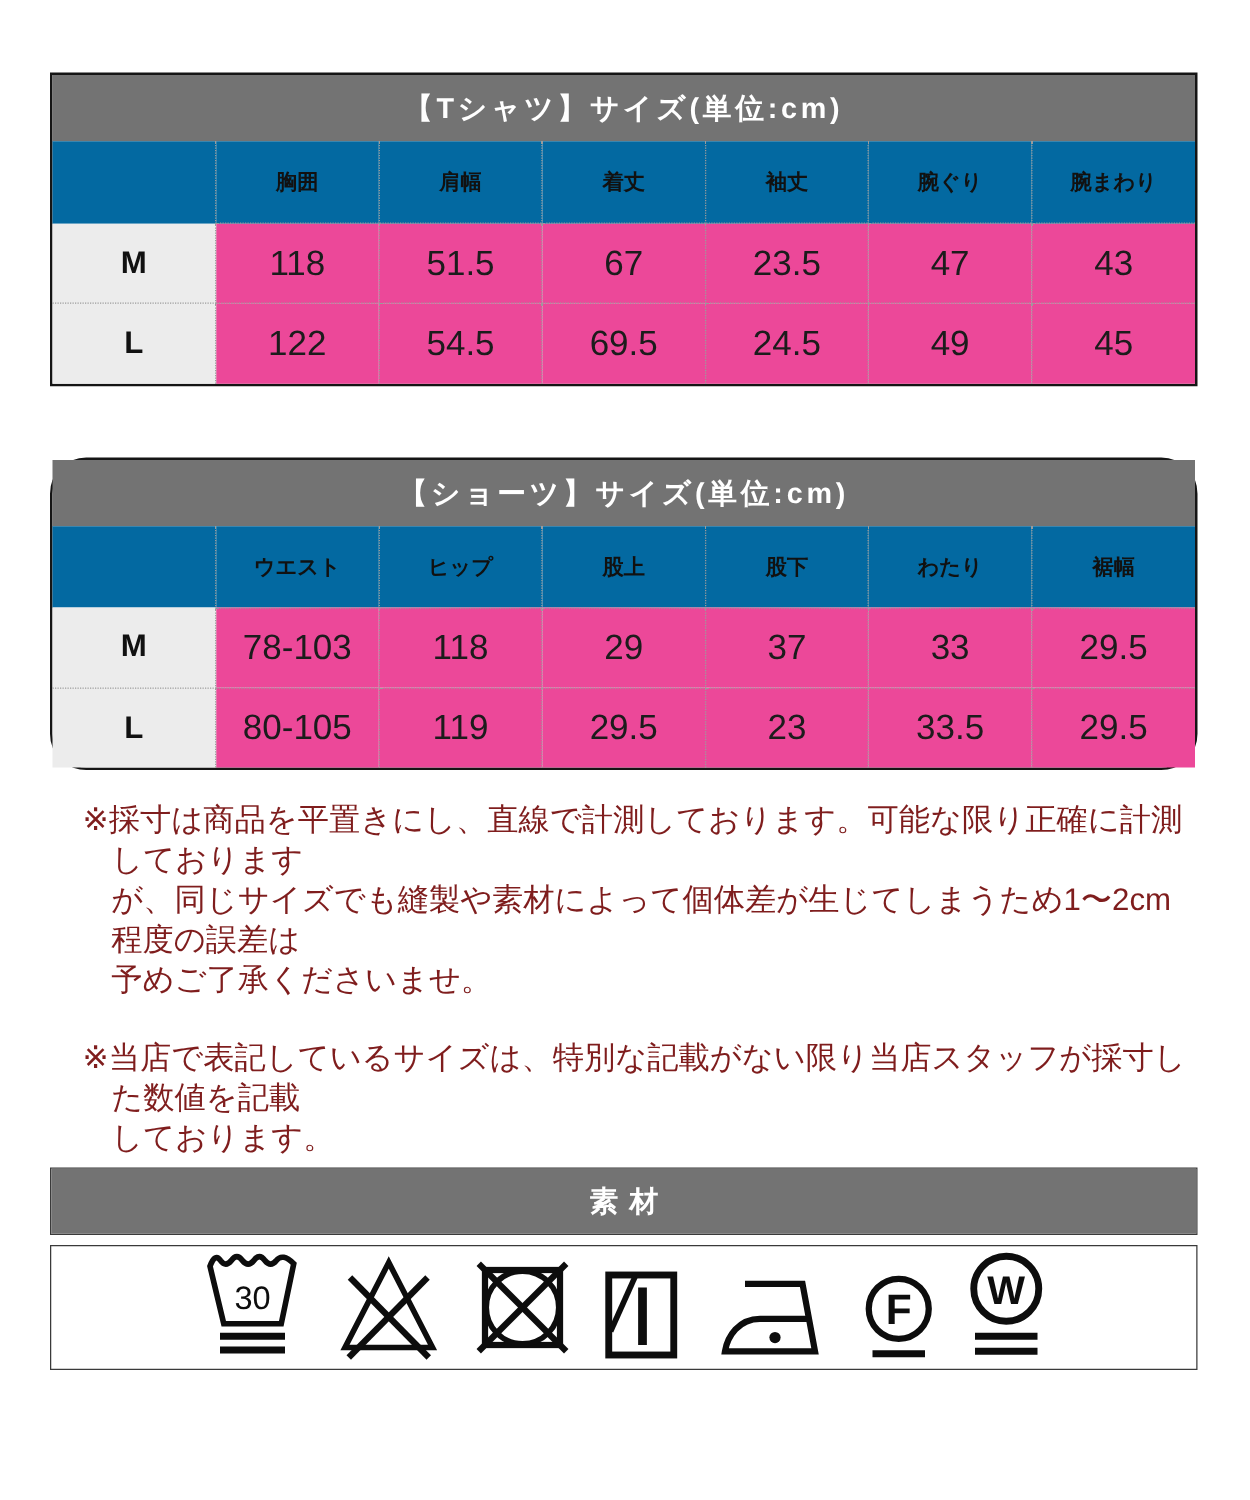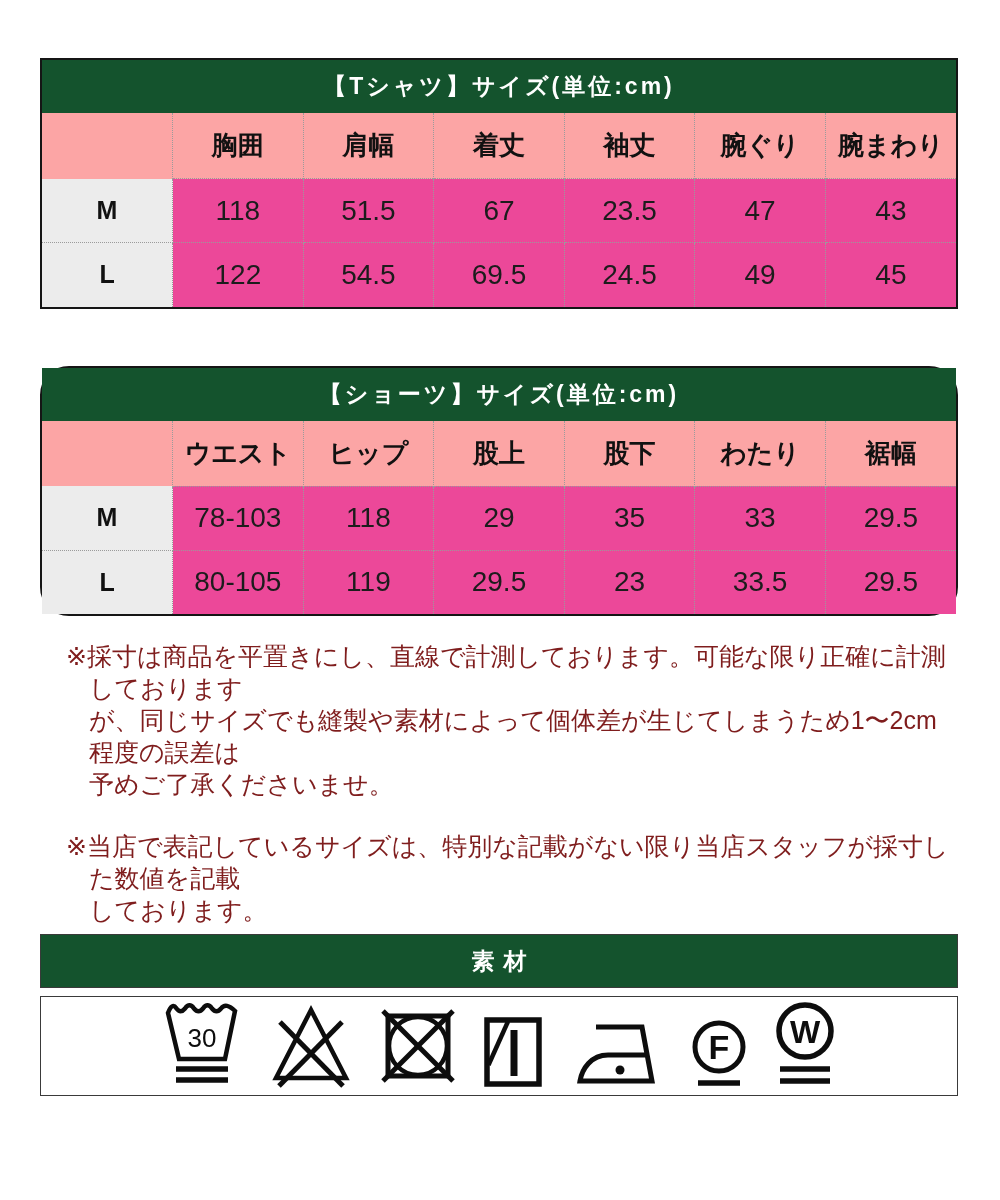--- a/index.html
+++ b/index.html
@@ -8,38 +8,38 @@
     font-family:"Liberation Sans","DejaVu Sans",sans-serif;
     color:#1a1a1a;
     -webkit-font-smoothing:antialiased;
   }
   .page{width:918px;margin:0 0 0 40px;padding-top:58px;}
 
   
   .tablebox{border:2px solid #151515;background:#fff;}
   .tablebox + .tablebox{margin-top:57px;border-radius:29px;}
   .titlebar{
-    background:#14532d;color:#fff;
+    background:#737373;color:#fff;
     height:53px;line-height:53px;
     text-align:center;font-weight:bold;font-size:23px;
     letter-spacing:3px;
   }
   table.size{border-collapse:collapse;table-layout:fixed;width:100%;}
   table.size th,table.size td{
     border:1px dotted #9b9b9b;
     text-align:center;vertical-align:middle;
     padding:0;
   }
   table.size th:first-child,table.size td:first-child{border-left:none;}
   table.size th:last-child,table.size td:last-child{border-right:none;}
   table.size tr:first-child th{border-top:none;}
   table.size tr:last-child td,table.size tr:last-child th{border-bottom:none;}
   table.size thead th{
-    background:#fca5a5;height:65px;
-    font-size:26px;font-weight:bold;color:#111;
+    background:#0369a1;height:65px;
+    font-size:17px;font-weight:bold;color:#111;
   }
   table.size tbody tr{height:64px;}
   table.size tbody th{
     background:#ececec;font-size:25px;font-weight:bold;color:#111;
   }
   table.size tbody td{background:#ec4899;font-size:28px;font-weight:normal;color:#1c1c1c;}
 
   
   .notes{margin-top:24px;}
   .note{
@@ -121,21 +121,21 @@
           <th>わたり</th>
           <th>裾幅</th>
         </tr>
       </thead>
       <tbody>
         <tr>
           <th>M</th>
           <td>78-103</td>
           <td>118</td>
           <td>29</td>
-          <td>35</td>
+          <td>37</td>
           <td>33</td>
           <td>29.5</td>
         </tr>
         <tr>
           <th>L</th>
           <td>80-105</td>
           <td>119</td>
           <td>29.5</td>
           <td>23</td>
           <td>33.5</td>

